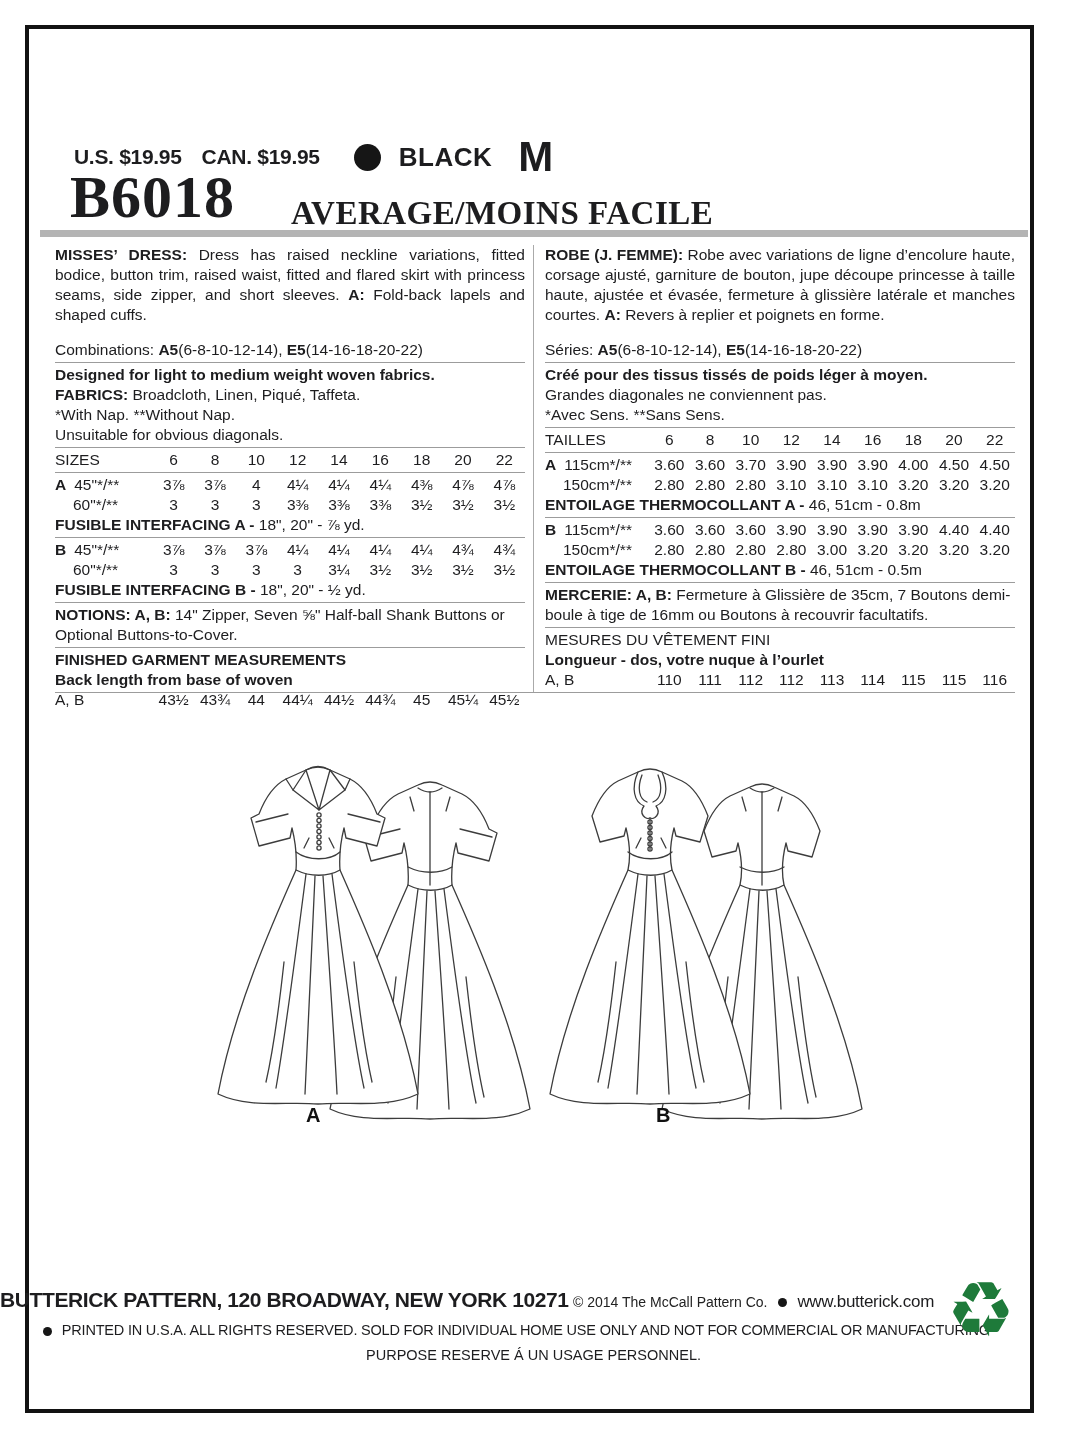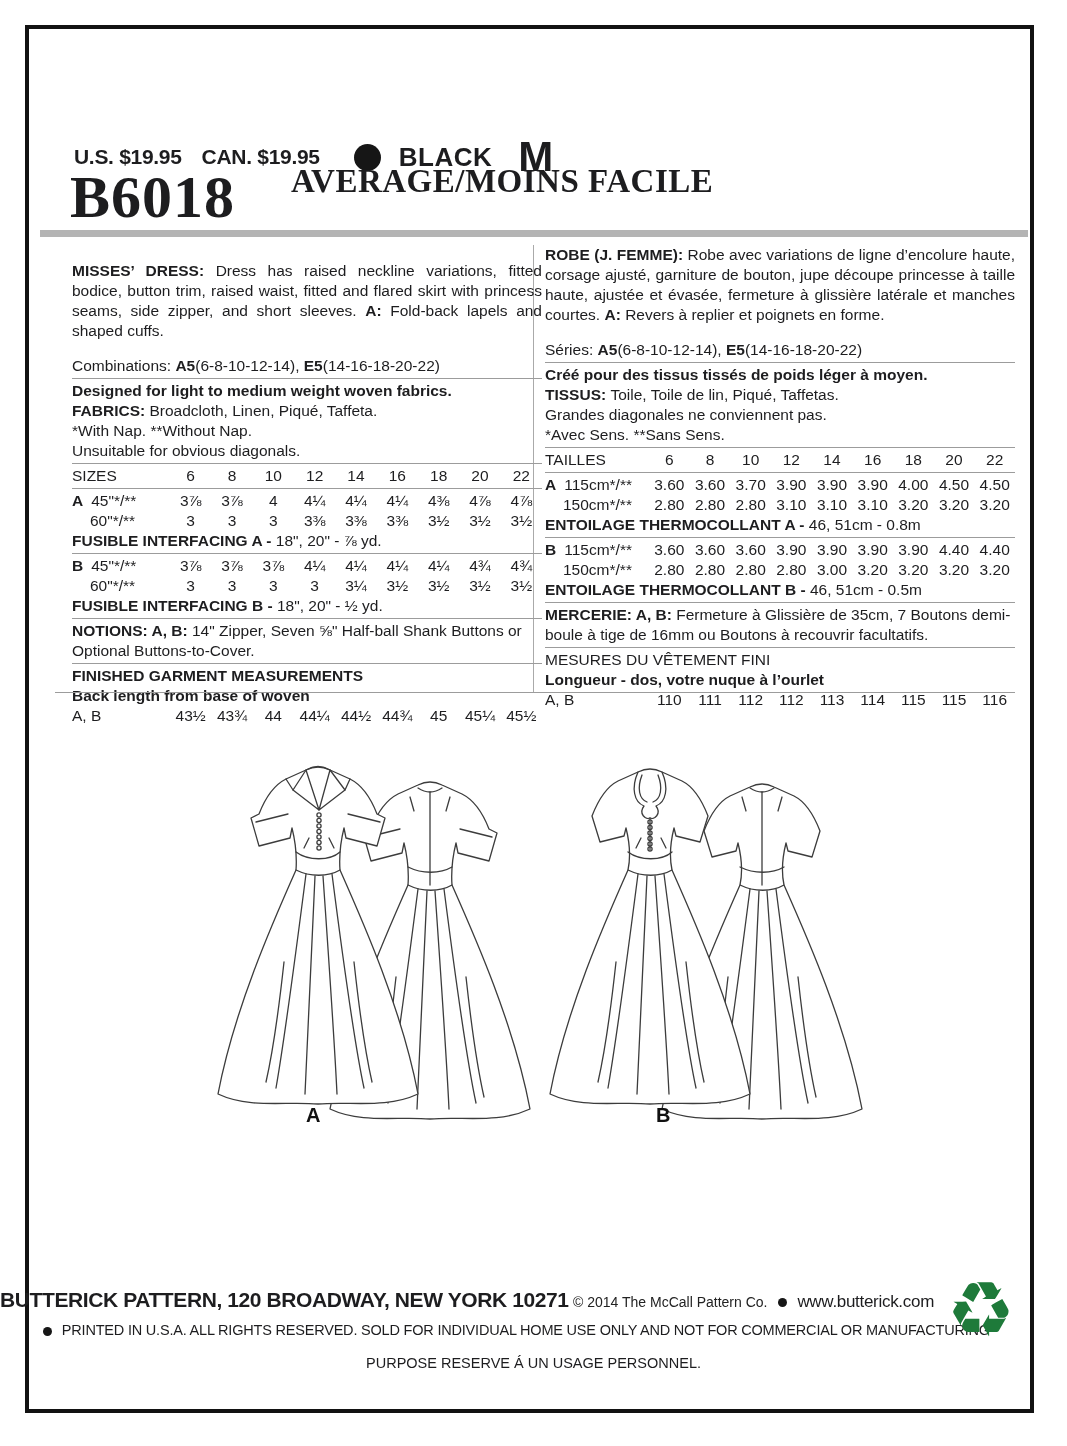--- a/index.html
+++ b/index.html
@@ -15,30 +15,30 @@
   
   .price-row{
     position:absolute;left:74px;top:133px;display:flex;align-items:center;
     font-weight:bold;font-size:21px;letter-spacing:-0.3px;white-space:nowrap;
   }
   .price-row .gap{width:20px;}
   .dot{width:27px;height:27px;border-radius:50%;background:#161616;margin:0 18px 0 34px;}
   .black-label{font-size:26px;font-weight:bold;letter-spacing:0.5px;}
   .m-logo{font-size:42px;font-weight:bold;margin-left:26px;letter-spacing:-1px;}
   .title-row{
-    position:absolute;left:70px;top:163px;display:flex;align-items:flex-start;
+    position:absolute;left:70px;top:163px;display:flex;align-items:flex-end;
     font-family:"Liberation Serif","DejaVu Serif",serif;font-weight:bold;white-space:nowrap;
   }
   .pattern-number{font-size:60px;letter-spacing:1px;}
   .difficulty{font-size:33px;margin-left:56px;letter-spacing:0.5px;}
   .gray-band{position:absolute;left:40px;top:230px;width:988px;height:7px;background:#b4b4b4;}
   
   .columns{position:absolute;left:55px;top:245px;width:960px;font-size:15.5px;line-height:20px;}
   .col{position:absolute;top:0;width:470px;}
-  .col.en{left:17px;margin-top:16px;}
+  .col.en{left:0;}
   .col.fr{left:490px;}
   .vdivider{position:absolute;left:478px;top:0;width:1px;height:448px;background:#aaaaaa;}
   .desc{text-align:justify;margin-bottom:15px;}
   .hr{border:none;border-top:1.5px solid #9c9c9c;margin:2px 0;}
   .line{white-space:nowrap;}
   b{font-weight:bold;}
   
   .trow{display:grid;grid-template-columns:98px repeat(9,1fr);align-items:baseline;}
   .col.fr .trow{grid-template-columns:104px repeat(9,1fr);}
   .trow .tlabel{white-space:nowrap;}
@@ -58,21 +58,21 @@
   }
   .footer-line1 .main{font-size:21px;font-weight:bold;letter-spacing:-0.4px;}
   .footer-line1 .small{font-size:14px;color:#222;}
   .footer-line1 .site{font-size:17px;letter-spacing:-0.3px;}
   .footer-bullet{display:inline-block;width:9px;height:9px;border-radius:50%;background:#161616;margin:0 6px;vertical-align:middle;}
   .footer-line2{
     position:absolute;left:30px;top:1322px;width:940px;text-align:center;
     font-size:14.5px;letter-spacing:-0.2px;white-space:nowrap;padding-left:7px;
   }
   .footer-line3{
-    position:absolute;left:0;top:1347px;width:1067px;text-align:center;font-size:14.5px;margin-top:8px;
+    position:absolute;left:0;top:1347px;width:1067px;text-align:center;font-size:14.5px;
   }
   .recycle{position:absolute;left:947px;top:1272px;font-size:76px;line-height:76px;}
 </style>
 </head>
 <body>
 
 <div class="frame"></div>
 
 <div class="price-row">
   <span>U.S. $19.95</span>
@@ -133,21 +133,20 @@
       <span class="tlabel"><span>A, B</span></span>
       <span class="cells"><span class="cell">43½</span><span class="cell">43¾</span><span class="cell">44</span><span class="cell">44¼</span><span class="cell">44½</span><span class="cell">44¾</span><span class="cell">45</span><span class="cell">45¼</span><span class="cell">45½</span></span>
     </div>
   </div>
 
   <div class="col fr">
     <div class="desc"><b>ROBE (J. FEMME): </b><span>Robe avec variations de ligne d’encolure haute, corsage ajusté, garniture de bouton, jupe découpe princesse à taille haute, ajustée et évasée, fermeture à glissière latérale et manches courtes. </span><b>A: </b><span>Revers à replier et poignets en forme.</span></div>
     <div class="line"><span>Séries: </span><b>A5</b><span>(6-8-10-12-14), </span><b>E5</b><span>(14-16-18-20-22)</span></div>
     <hr class="hr">
     <div class="line" style="font-weight:bold">Créé pour des tissus tissés de poids léger à moyen.</div>
-    <div class="line"><b>TISSUS: </b><span>Toile, Toile de lin, Piqué, Taffetas.</span></div>
     <div class="line">Grandes diagonales ne conviennent pas.</div>
     <div class="line">*Avec Sens. **Sans Sens.</div>
     <hr class="hr">
     <div class="trow">
       <span class="tlabel">TAILLES</span>
       <span class="cells"><span class="cell">6</span><span class="cell">8</span><span class="cell">10</span><span class="cell">12</span><span class="cell">14</span><span class="cell">16</span><span class="cell">18</span><span class="cell">20</span><span class="cell">22</span></span>
     </div>
     <hr class="hr">
     <div class="trow">
       <span class="tlabel"><b>A</b><span>115cm*/**</span></span>

